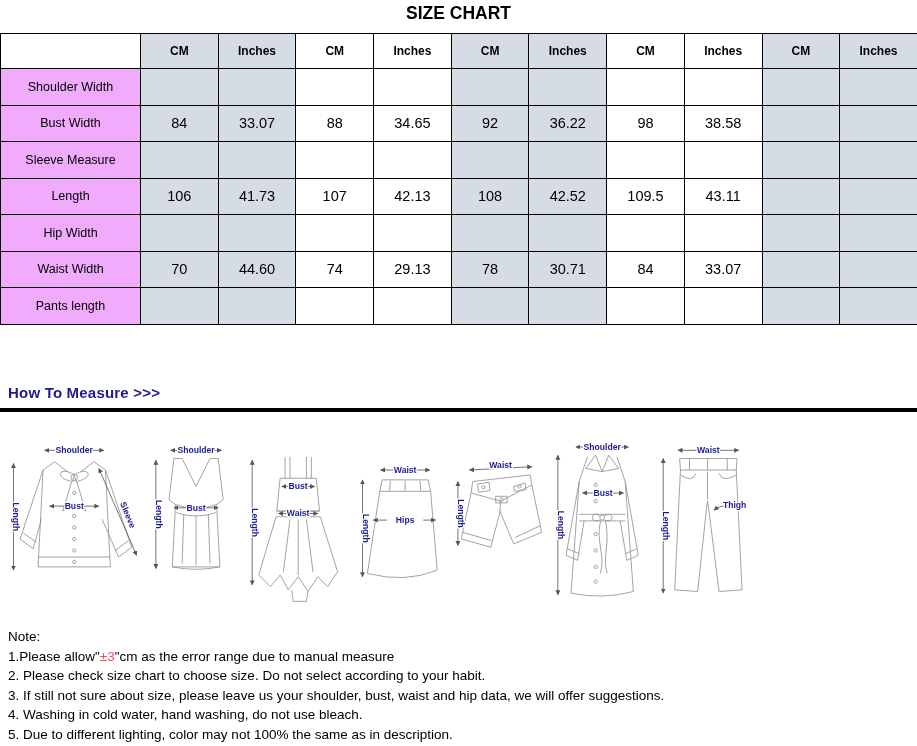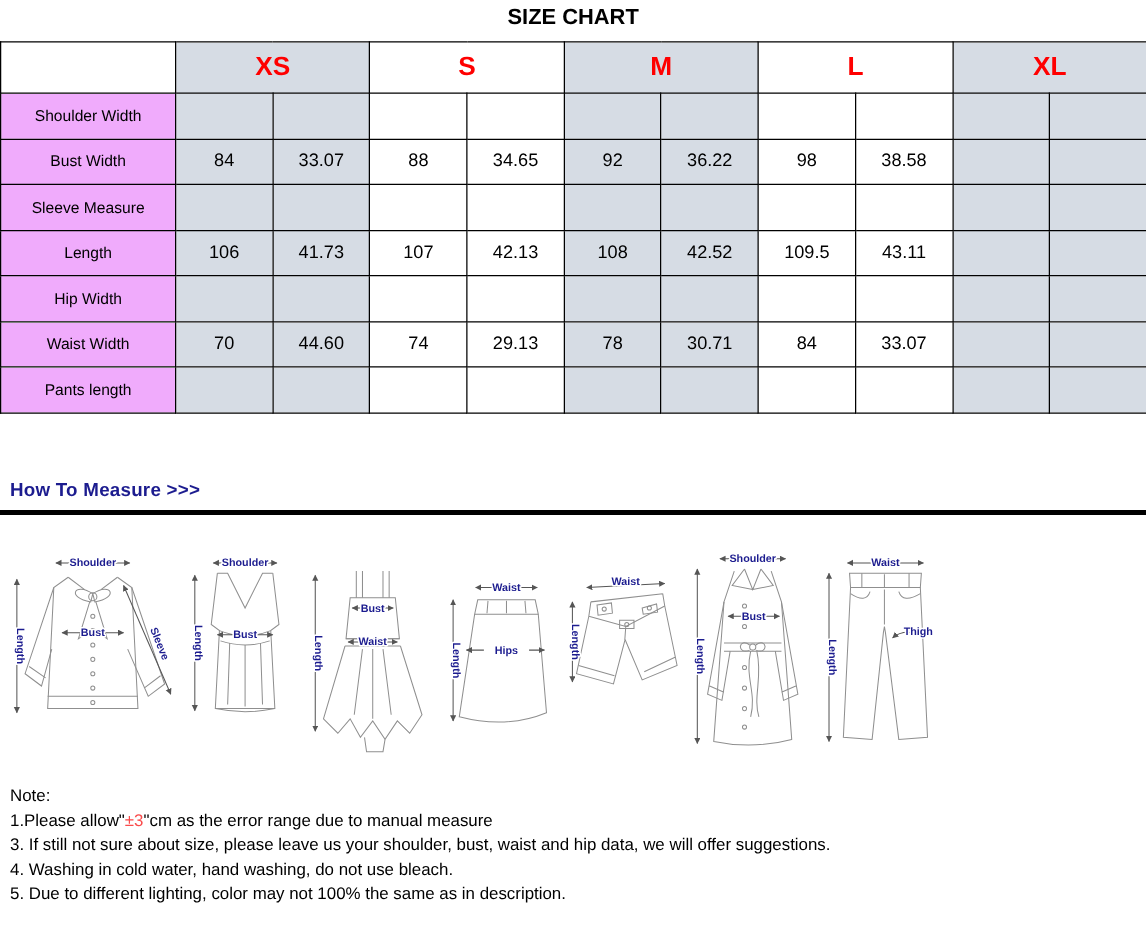--- a/index.html
+++ b/index.html
@@ -77,27 +77,32 @@
       <col style="width:77.7px">
         <col style="width:77.7px">
       <col style="width:77.7px">
         <col style="width:77.7px">
       <col style="width:77.7px">
         <col style="width:77.7px">
       <col style="width:77.7px">
         <col style="width:77.7px">
     </colgroup>
     <thead>
-      <tr class="size-row">
+      <tr class="unit-row">
         <td class="corner"></td>
-        <td colspan="2" class="shade">XS</td>
-        <td colspan="2">S</td>
-        <td colspan="2" class="shade">M</td>
-        <td colspan="2">L</td>
-        <td colspan="2" class="shade">XL</td>
+        <td class="shade">CM</td>
+        <td class="shade">Inches</td>
+        <td>CM</td>
+        <td>Inches</td>
+        <td class="shade">CM</td>
+        <td class="shade">Inches</td>
+        <td>CM</td>
+        <td>Inches</td>
+        <td class="shade">CM</td>
+        <td class="shade">Inches</td>
       </tr>
     </thead>
     <tbody>
         <tr>
           <td class="rowlabel">Shoulder Width</td>
           <td class="val shade"></td>
           <td class="val shade"></td>
           <td class="val"></td>
           <td class="val"></td>
           <td class="val shade"></td>
@@ -344,18 +349,19 @@
       <text x="97" y="90">Thigh</text>
       <line class="arrow" x1="10" y1="30" x2="10" y2="194" marker-start="url(#a7)" marker-end="url(#a7)"></line>
       <text x="10" y="112" transform="rotate(90,10,112)">Length</text>
     </svg>
 
   </div>
 
   <div class="notes">
     <p>Note:</p>
     <p><span>1.Please allow"</span><span class="hl">±3</span><span>"cm as the error range due to manual measure</span></p>
+    <p>2. Please check size chart to choose size. Do not select according to your habit.</p>
     <p>3. If still not sure about size, please leave us your shoulder, bust, waist and hip data, we will offer suggestions.</p>
     <p>4. Washing in cold water, hand washing, do not use bleach.</p>
     <p>5. Due to different lighting, color may not 100% the same as in description.</p>
   </div>
 
 </div>
 
 </body></html>

